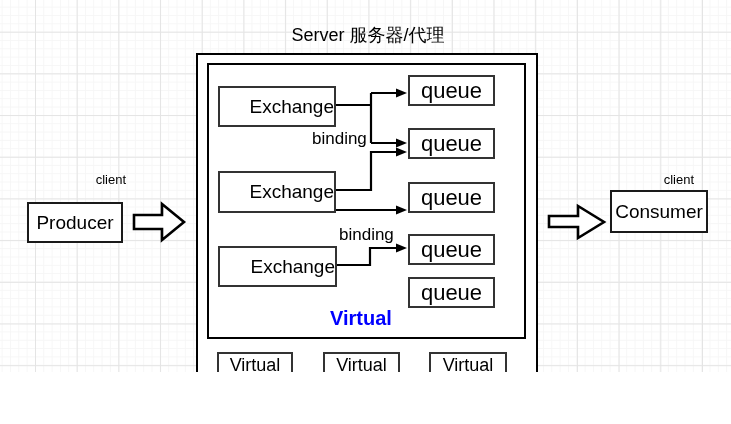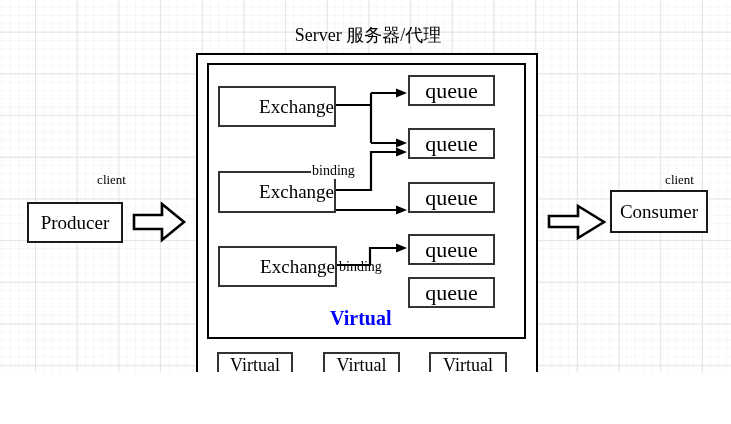--- a/index.html
+++ b/index.html
@@ -12,21 +12,20 @@
     overflow: hidden;
     background-color: #ffffff;
     background-image:
       linear-gradient(to right,  #e4e4e4 1px, transparent 1px),
       linear-gradient(to bottom, #e4e4e4 1px, transparent 1px),
       linear-gradient(to right,  #f6f6f6 1px, transparent 1px),
       linear-gradient(to bottom, #f6f6f6 1px, transparent 1px);
     background-size: 41.7px 41.7px, 41.7px 41.7px, 8.34px 8.34px, 8.34px 8.34px;
     background-position: -6.7px -10px;
     color: #000;
-    font-family: Liberation Serif, serif;
   }
 
   .abs { position: absolute; box-sizing: border-box; }
 
   .label { white-space: nowrap; color: #000; }
 
   .box {
     display: flex;
     align-items: center;
     justify-content: center;
@@ -35,21 +34,21 @@
   }
 
   .frame  { border: 2px solid #000000; background: #ffffff; }
   .node   { border: 2px solid #333333; }
   .client-node { border: 2px solid #1a1a1a; font-size: 19px; }
 
   .title-label   { font-size: 18px; text-align: center; }
   .client-label  { font-size: 13px; text-align: right; }
   .exchange-node { font-size: 19px; justify-content: flex-end; }
   .queue-node    { font-size: 22px; }
-  .binding-label { font-size: 14px; background: #ffffff; padding: 0 1px; margin-top: 34px; }
+  .binding-label { font-size: 17px; background: #ffffff; padding: 0 1px; }
   .vhost-label   { font-size: 20px; font-weight: bold; }
   .virtual-node  { font-size: 18px; }
 
   svg.connector-layer { position: absolute; left: 0; top: 0; pointer-events: none; }
   svg .wire { fill: none; stroke: #000; stroke-width: 2.2px; }
   svg .head { fill: #000; stroke: none; }
   svg .block-arrow { fill: #fff; stroke: #000; stroke-width: 2.6px; stroke-linejoin: miter; }
 </style>
 </head>
 <body>

